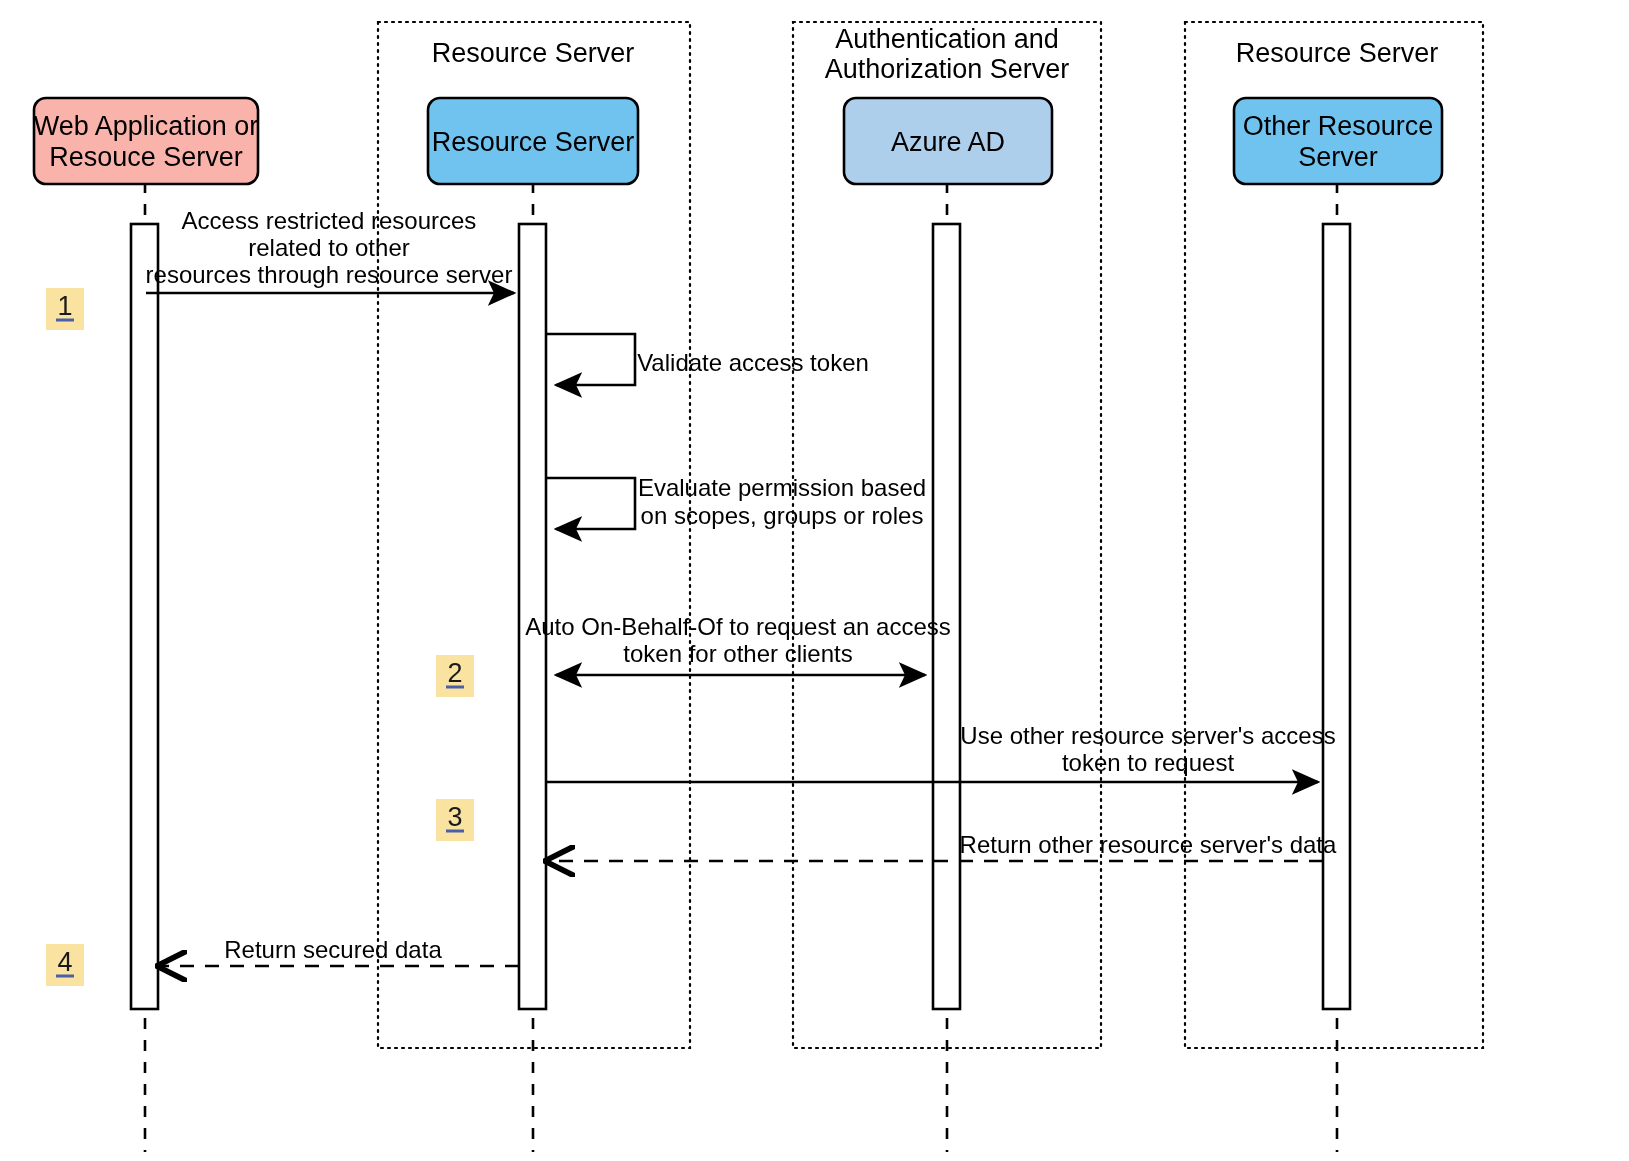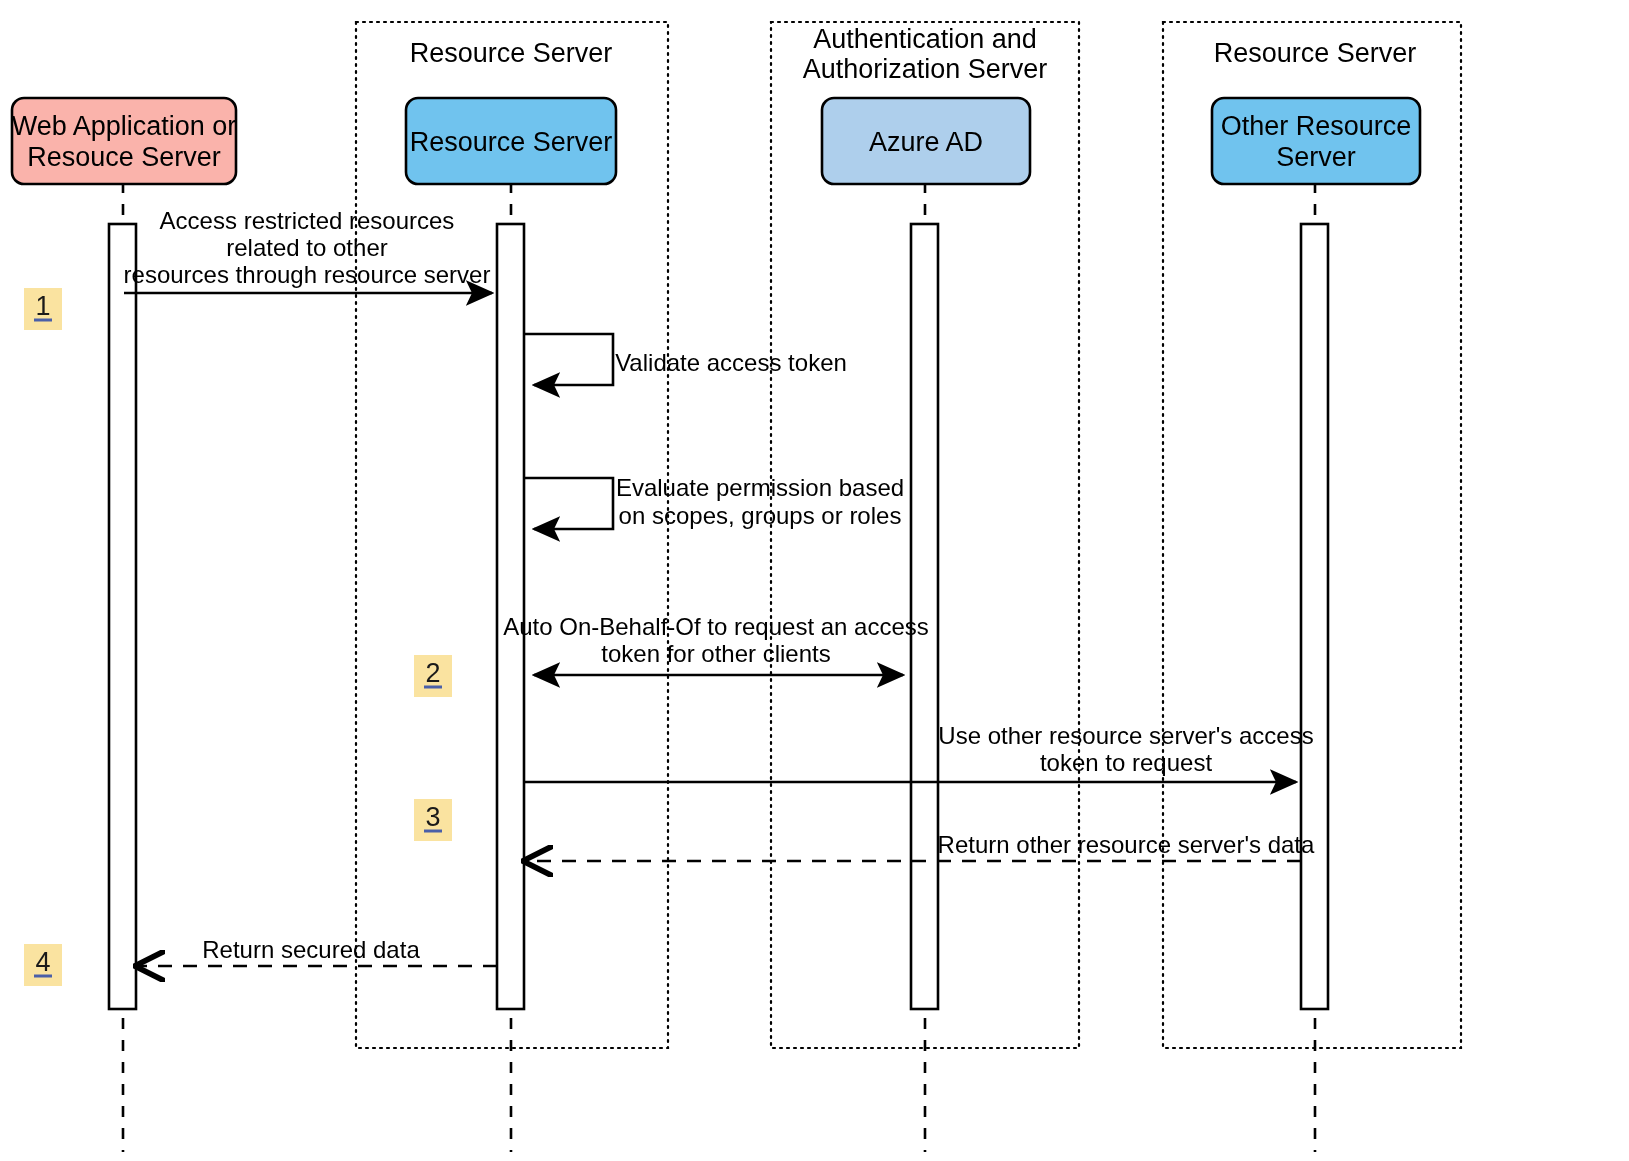--- a/index.html
+++ b/index.html
@@ -10,20 +10,21 @@
   body {
     width: 1629px;
     height: 1161px;
     font-family: "Liberation Sans", sans-serif;
     overflow: hidden;
   }
   #diagram-root {
     position: relative;
     width: 1603px;
     height: 1161px;
+    padding-left: 22px;
   }
   svg.seq {
     display: block;
     width: 1629px;
     height: 1161px;
   }
   text {
     font-family: "Liberation Sans", sans-serif;
     fill: #000000;
   }

